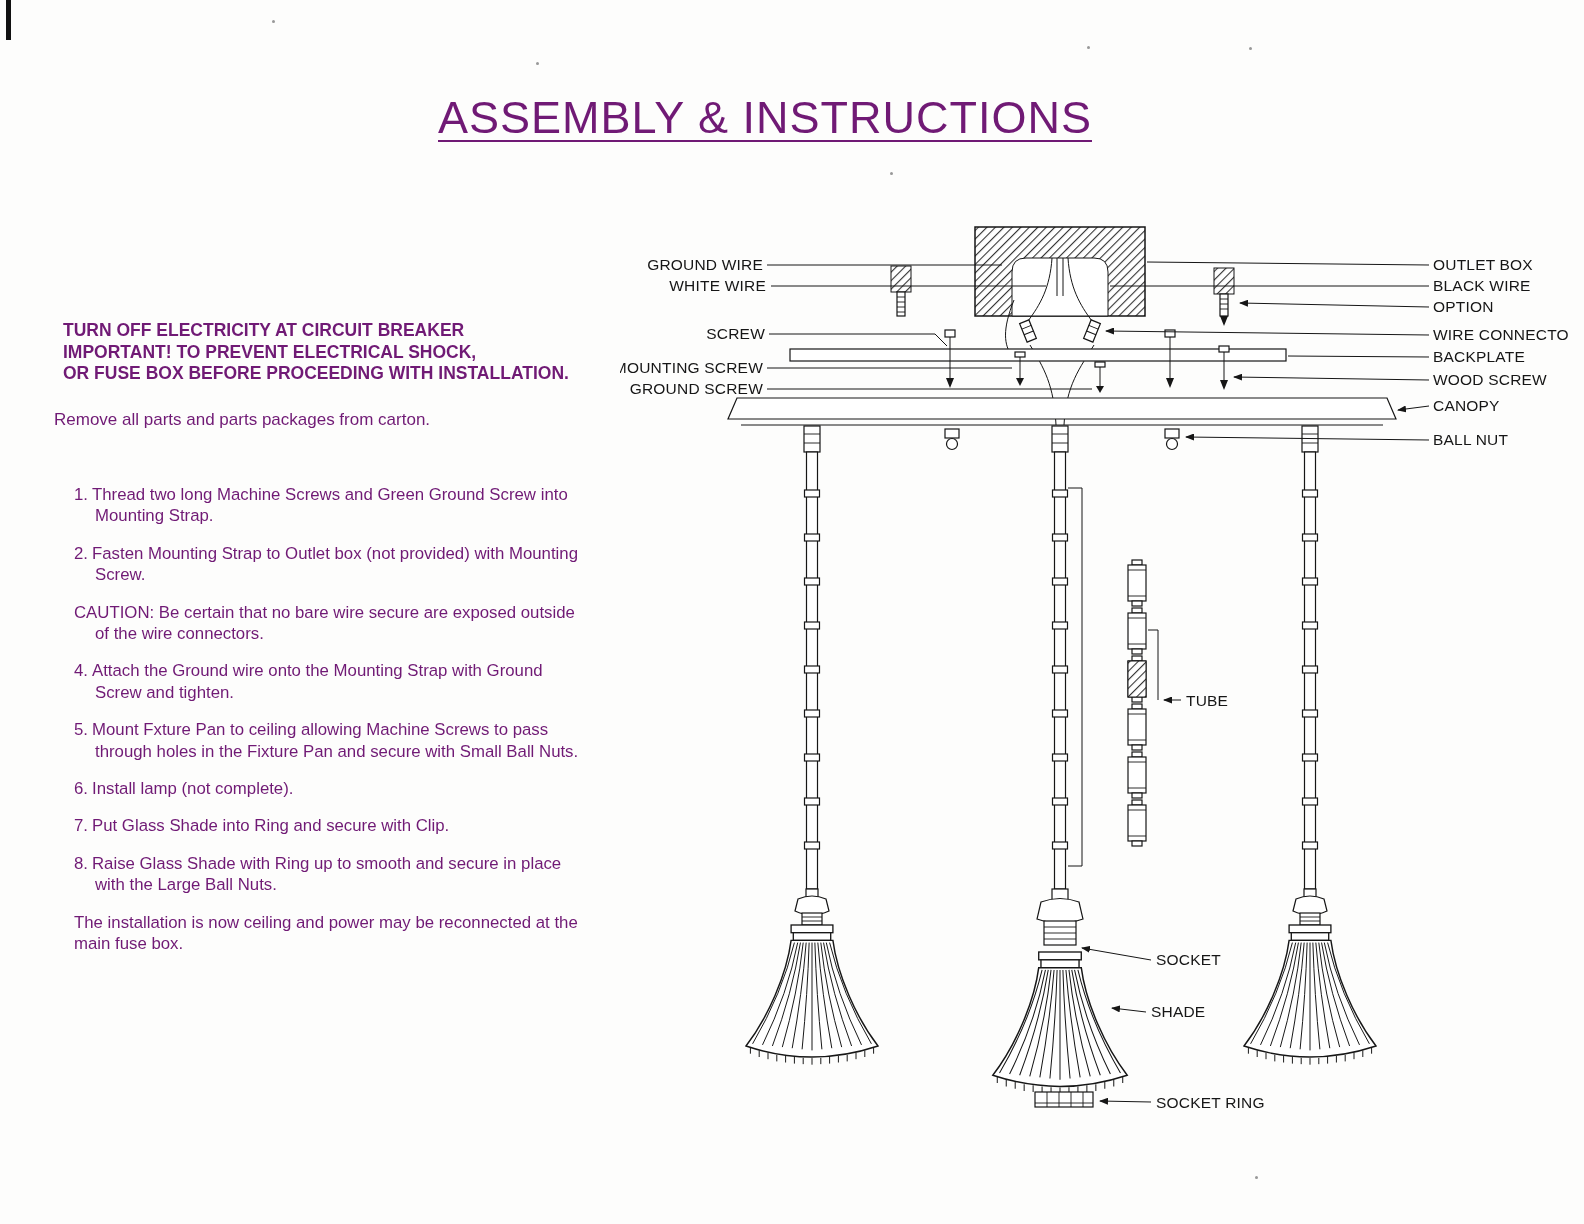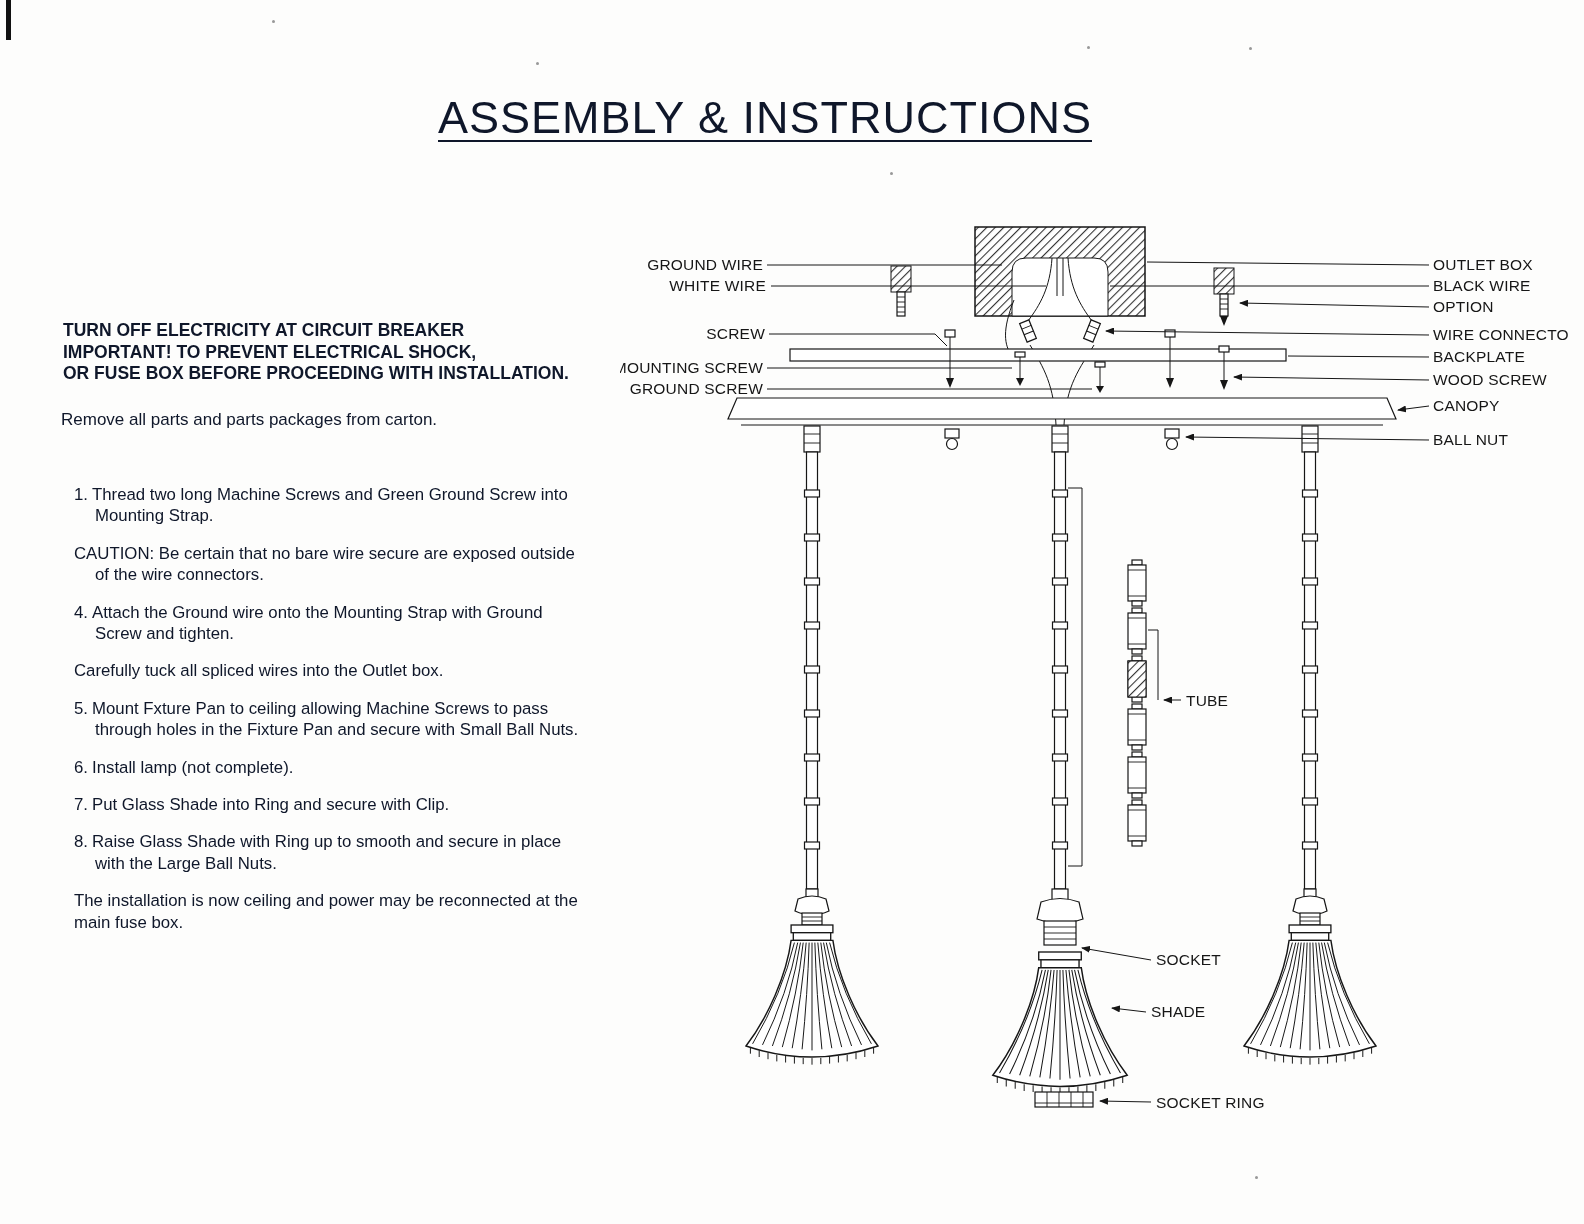--- a/index.html
+++ b/index.html
@@ -1,31 +1,31 @@
 <!DOCTYPE html>
 <html><head>
 <meta charset="utf-8">
 <style>
   html,body{margin:0;padding:0;background:#e8e8e8;}
   .page{
     position:relative;width:1584px;height:1224px;background:#fdfdfc;
-    font-family:"Liberation Sans",sans-serif;color:#0f172a;overflow:hidden;
+    font-family:"Liberation Sans",sans-serif;color:#701a75;overflow:hidden;
   }
   .scan-mark{position:absolute;left:6px;top:0;width:5px;height:40px;background:#111;}
   .speckle{position:absolute;width:3px;height:3px;border-radius:50%;background:#555;opacity:.6;}
   .title{
     position:absolute;left:0;top:92px;width:1530px;text-align:center;
     font-size:45px;font-weight:400;letter-spacing:1px;
     text-decoration:underline;text-underline-offset:7px;text-decoration-thickness:2px;
   }
   .warning{
     position:absolute;left:63px;top:320px;width:570px;
     font-weight:bold;font-size:17.5px;line-height:21.5px;
   }
-  .intro{position:absolute;left:61px;top:410px;font-size:17px;}
+  .intro{position:absolute;left:54px;top:410px;font-size:17px;}
   .steps{position:absolute;left:58px;top:468px;width:542px;font-size:16.8px;line-height:21.4px;}
   .step{margin:16px;padding-left:21px;text-indent:-21px;}
   .step.flush{padding-left:0;text-indent:0;}
   .num{margin-right:4px;}
   .num:empty{margin:0;}
   .diagram{position:absolute;left:620px;top:215px;width:964px;height:915px;}
   .dlabel{font-size:15.5px;letter-spacing:.2px;fill:#161616;}
   .ln{stroke:#161616;stroke-width:1;fill:none;}
   .pt{stroke:#161616;stroke-width:1.2;fill:#fff;}
   .thin{stroke:#161616;stroke-width:.9;fill:none;}
@@ -48,23 +48,23 @@
   <div class="warning">
     <div>TURN OFF ELECTRICITY AT CIRCUIT BREAKER</div>
     <div>IMPORTANT!  TO PREVENT ELECTRICAL SHOCK,</div>
     <div>OR FUSE BOX BEFORE PROCEEDING WITH INSTALLATION.</div>
   </div>
 
   <div class="intro">Remove all parts and parts packages from carton.</div>
 
   <div class="steps">
     <p class="step"><span class="num">1.</span><span>Thread two long Machine Screws and Green Ground Screw into Mounting Strap.</span></p>
+    <p class="step"><span class="num">2.</span><span>Fasten Mounting Strap to Outlet box (not provided) with Mounting Screw.</span></p>
     <p class="step"><span class="num"></span><span>CAUTION:  Be certain that no bare wire secure are exposed outside of the wire connectors.</span></p>
     <p class="step"><span class="num">4.</span><span>Attach the Ground wire onto the Mounting Strap with Ground Screw and tighten.</span></p>
-    <p class="step"><span class="num"></span><span>Carefully tuck all spliced wires into the Outlet box.</span></p>
     <p class="step"><span class="num">5.</span><span>Mount Fxture Pan to ceiling allowing Machine Screws to pass through holes in the Fixture Pan and secure with Small Ball Nuts.</span></p>
     <p class="step"><span class="num">6.</span><span>Install lamp (not complete).</span></p>
     <p class="step"><span class="num">7.</span><span>Put Glass Shade into Ring and secure with Clip.</span></p>
     <p class="step"><span class="num">8.</span><span>Raise Glass Shade with Ring up to smooth and secure in place with the Large Ball Nuts.</span></p>
     <p class="step flush"><span class="num"></span><span>The installation is now ceiling and power may be reconnected at the main fuse box.</span></p>
   </div>
 
   <svg class="diagram" viewBox="620 215 964 915" xmlns="http://www.w3.org/2000/svg">
     <defs>
       <pattern id="hatch" width="6" height="6" patternUnits="userSpaceOnUse" patternTransform="rotate(45)">

